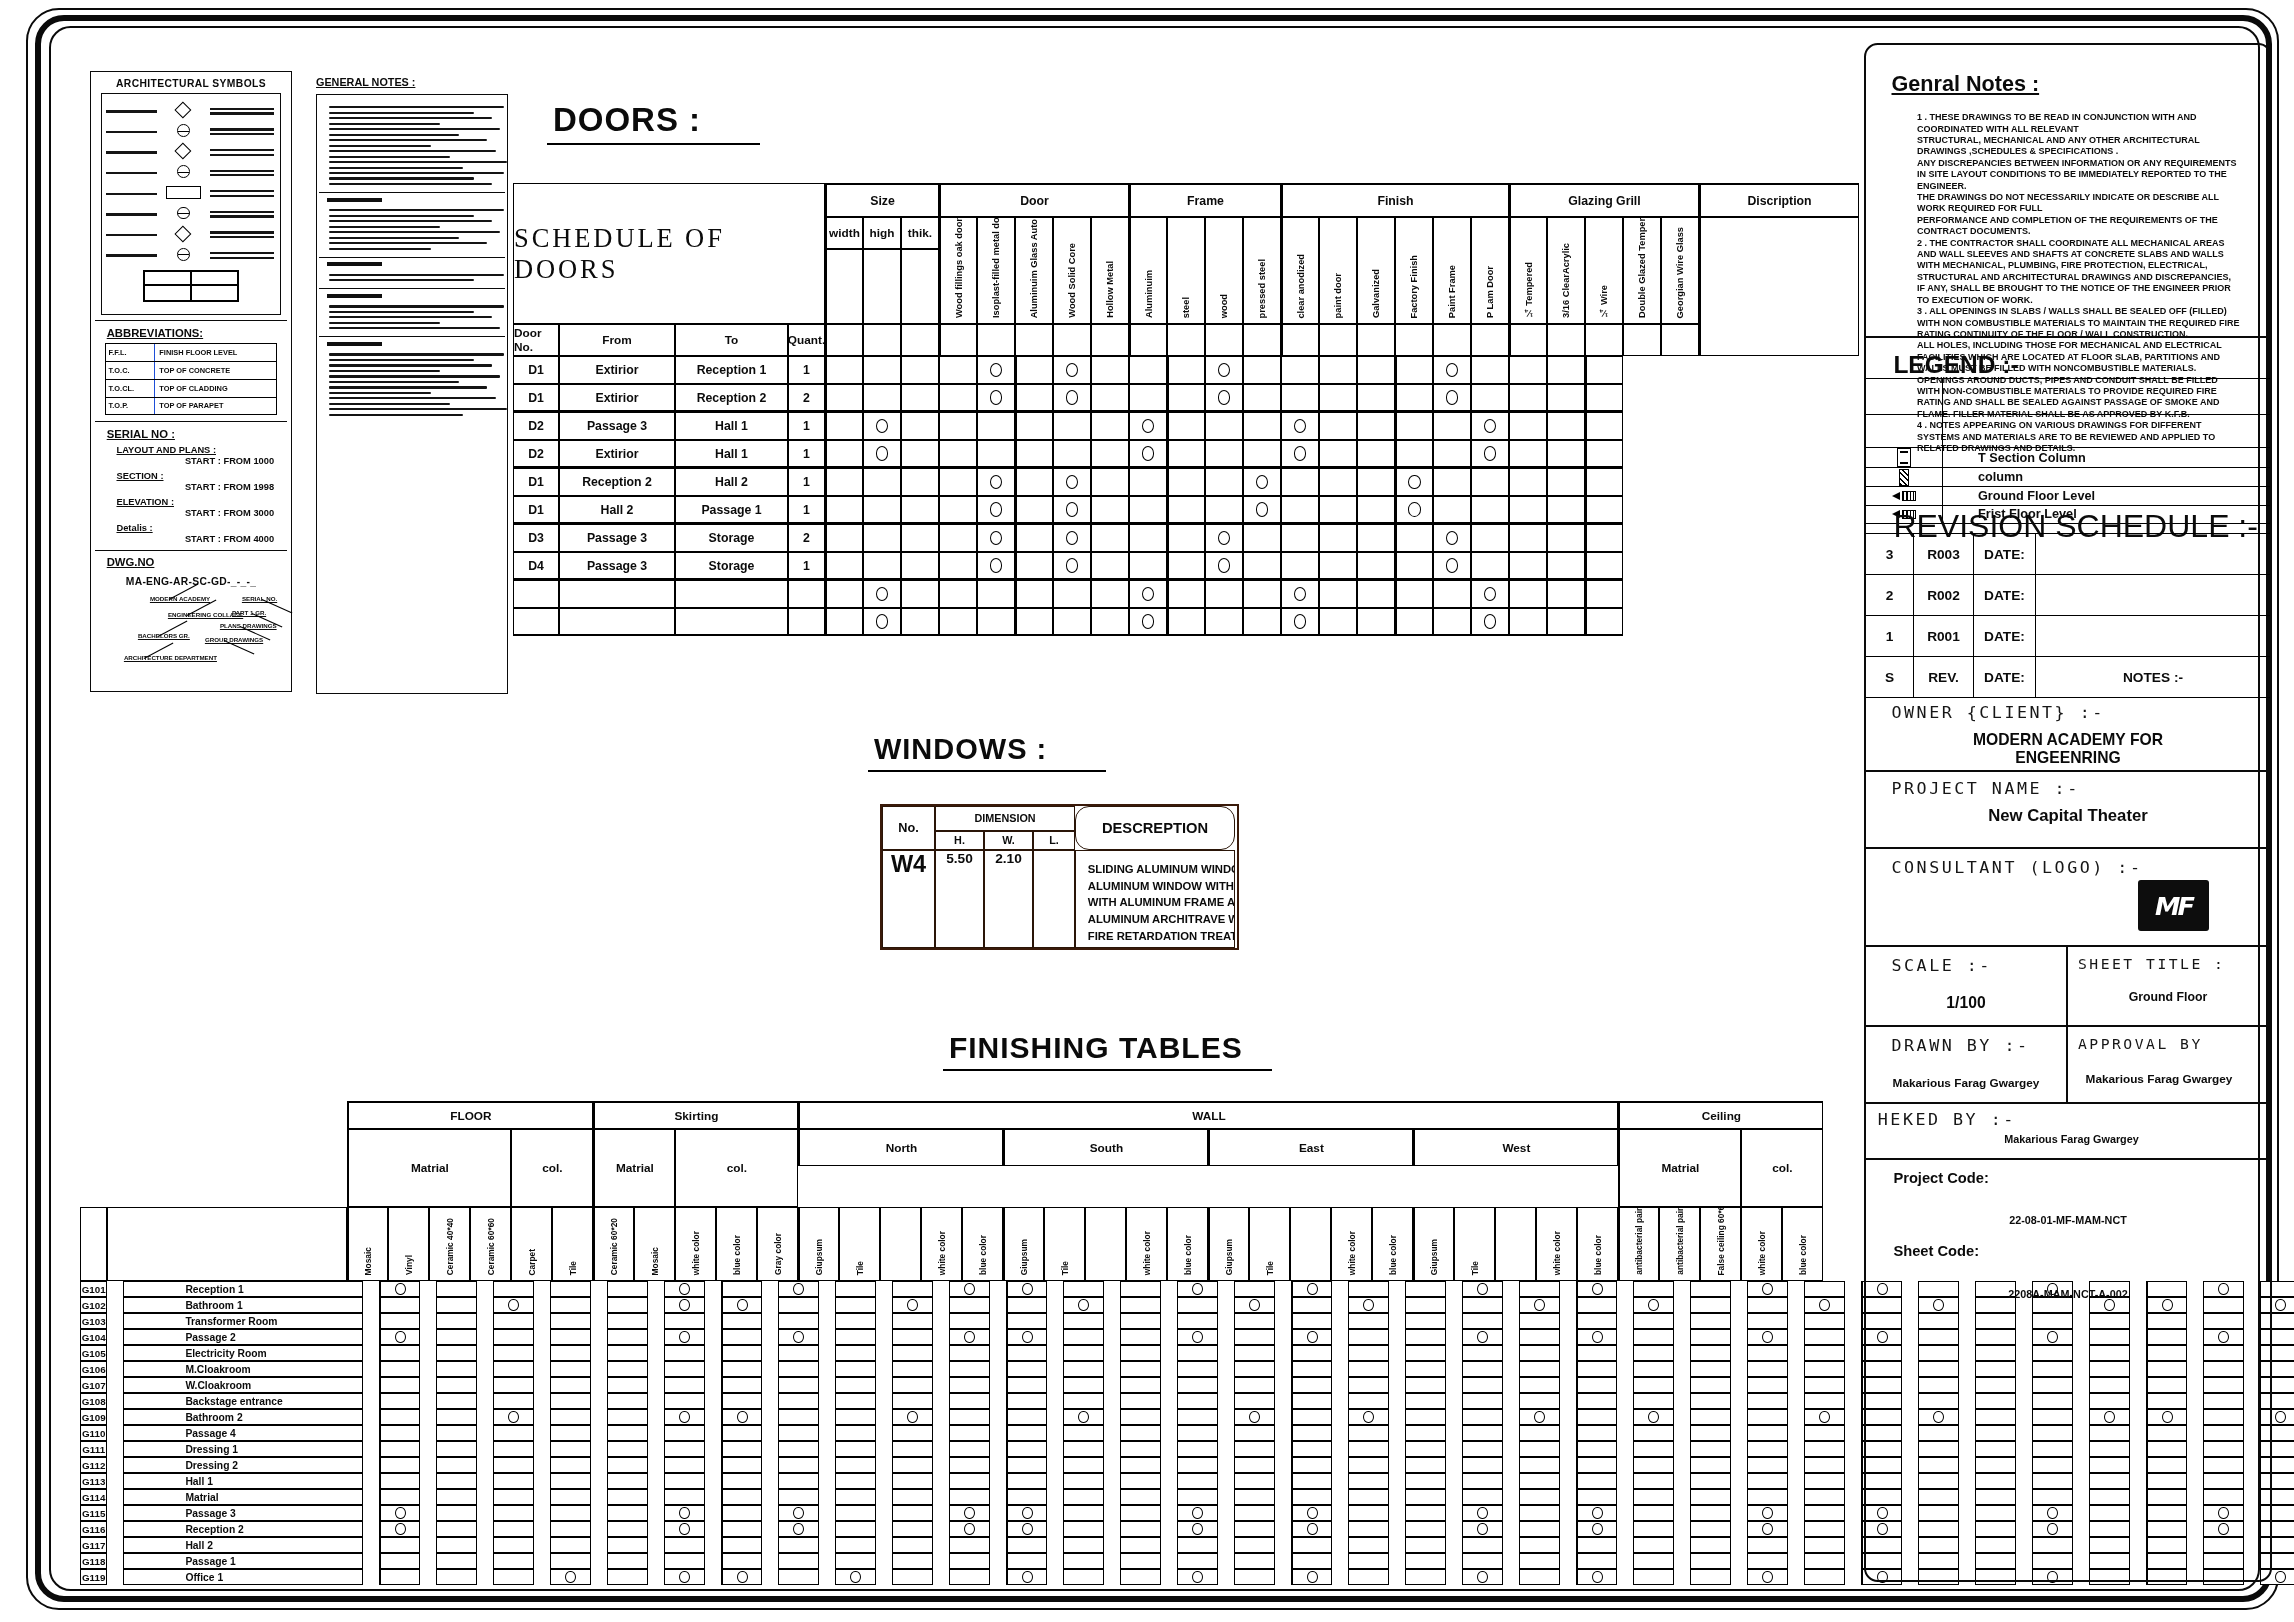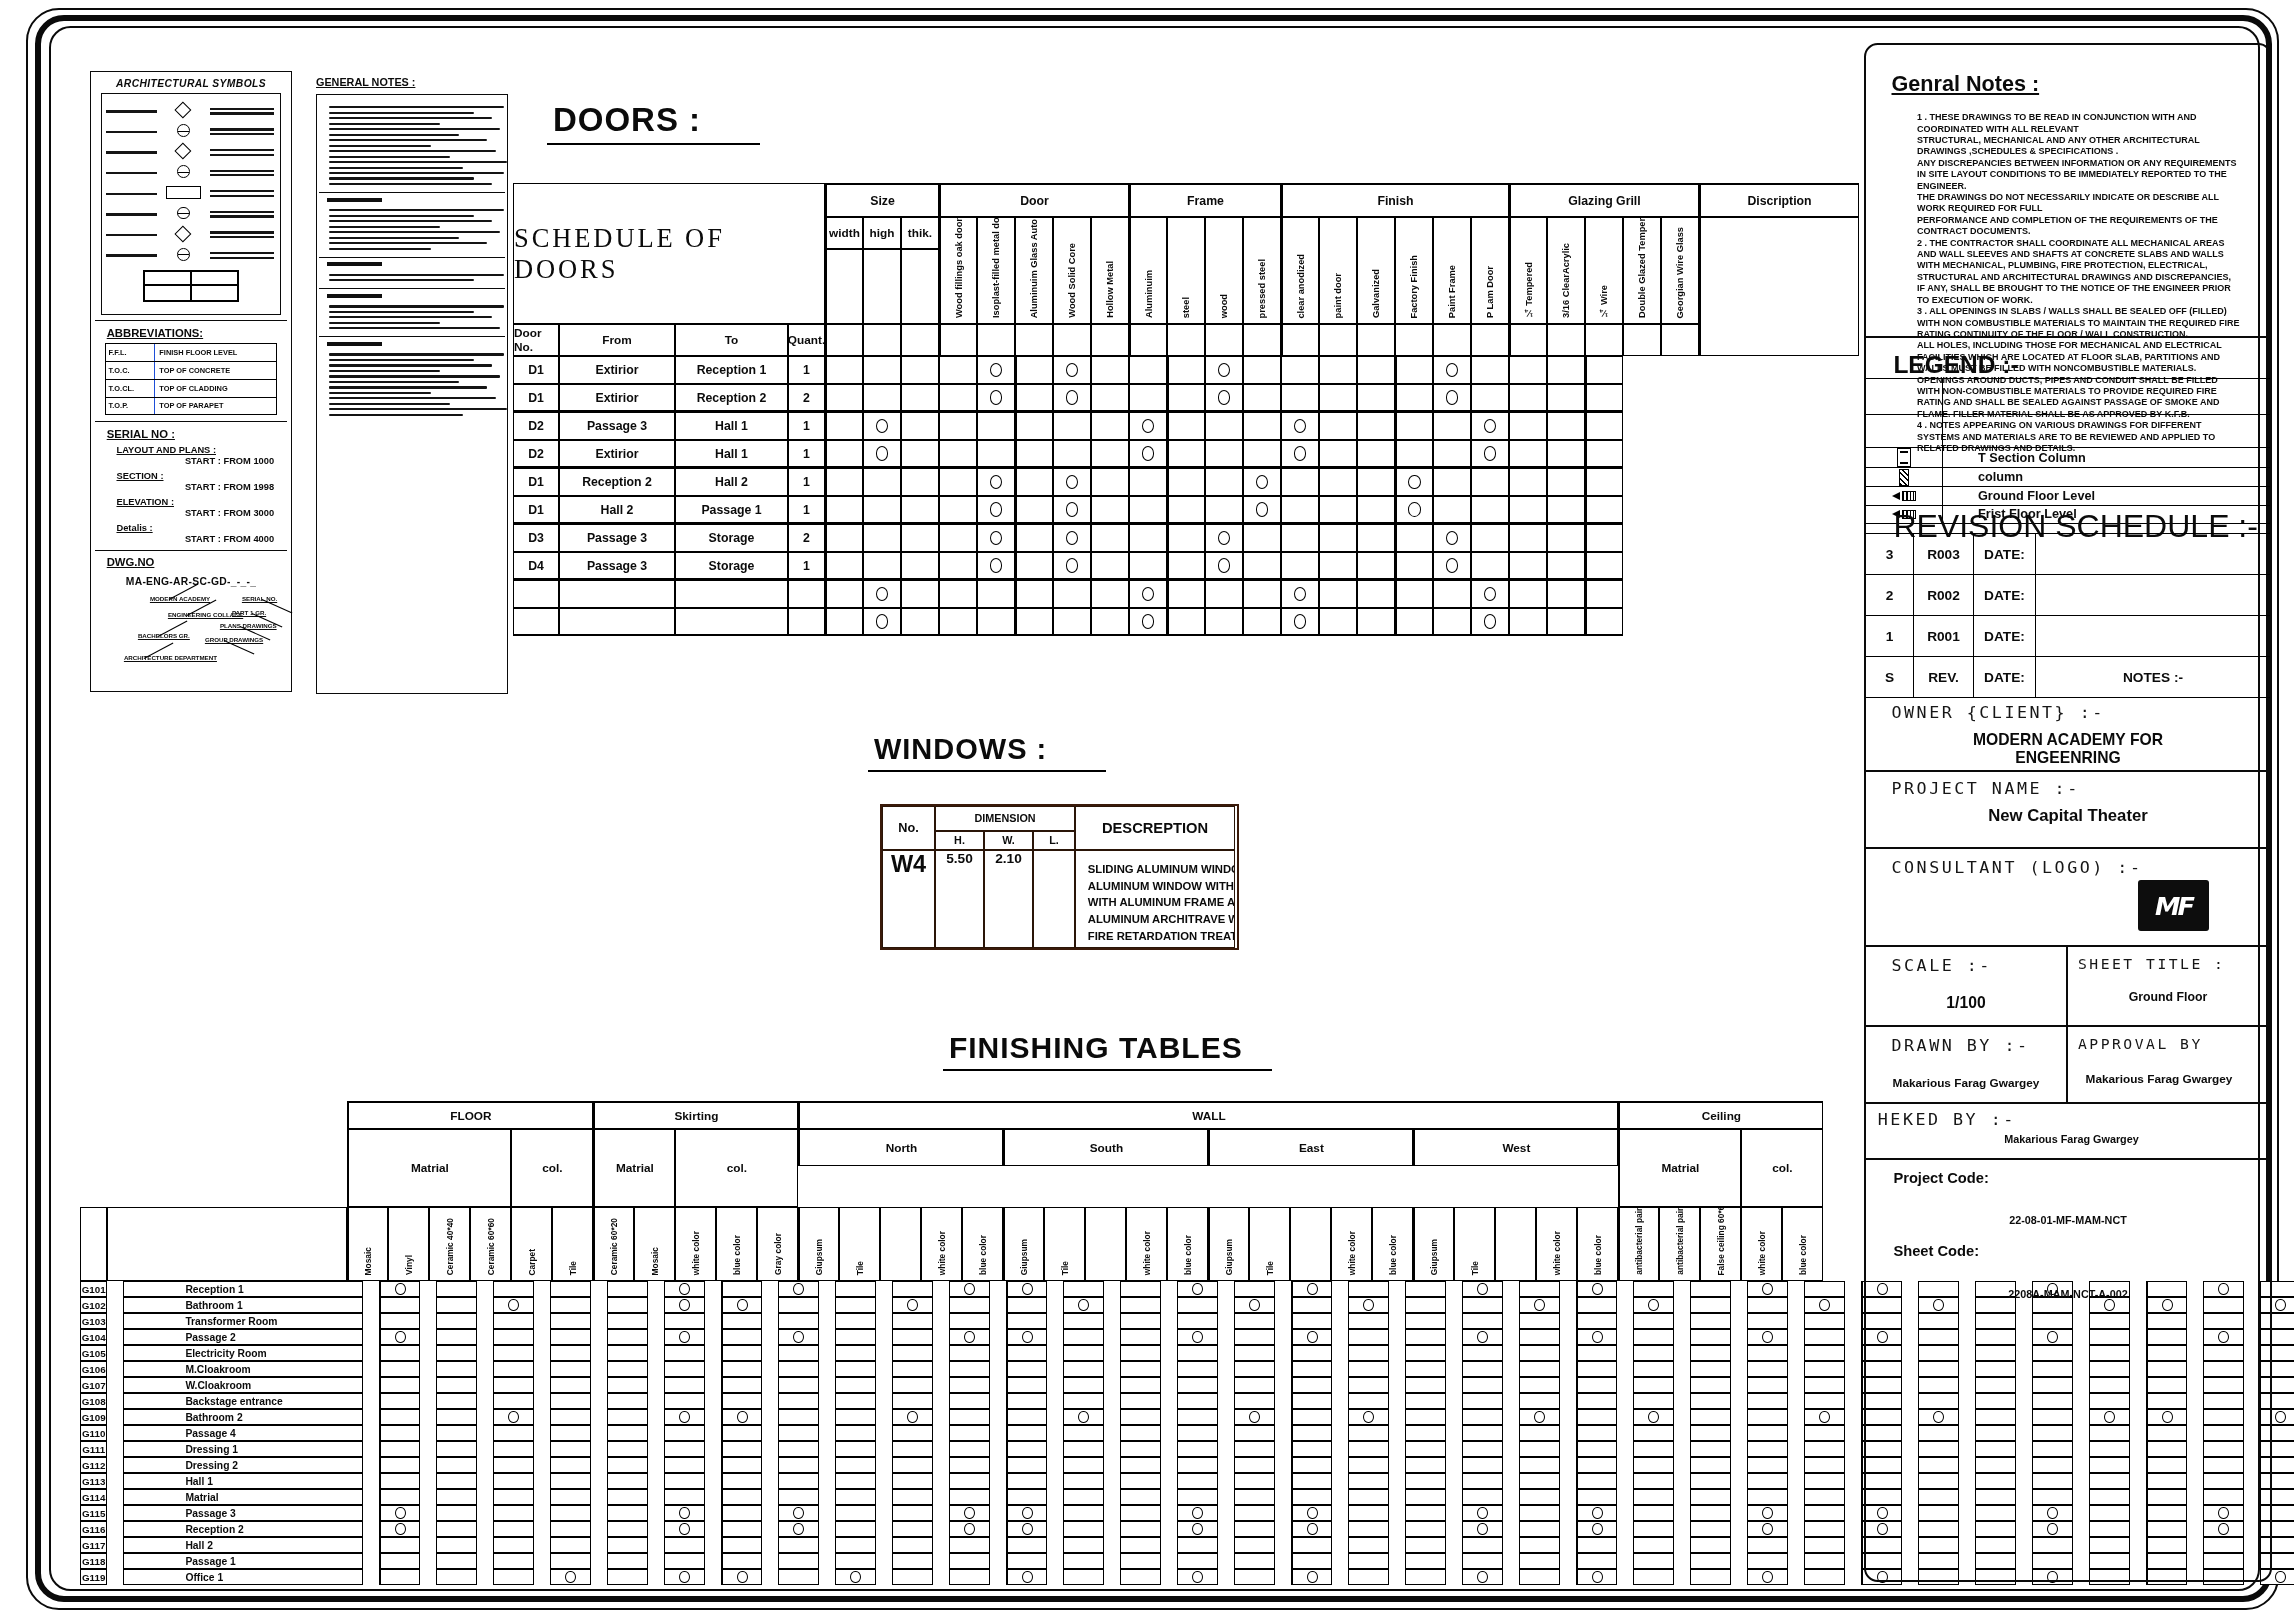--- a/index.html
+++ b/index.html
@@ -13,21 +13,21 @@
   
   .abs{position:absolute;}
   .hr{border-top:1.6px solid #0a0a0a;margin:5.9px 0;}
   .noise i{display:block;height:2.5px;background:#141414;margin:4.1px 9.8px 0 13.7px;border-radius:1px;}
   .noise.tiny i{height:2.2px;margin:3.3px 7.8px 0 9.8px;}
   .ring{display:inline-block;width:10.8px;height:12.7px;border:1.7px solid #000;border-radius:50%;}
   .ring.small{width:8.8px;height:10.8px;border-width:1.5px;}
 
   
   .symbox{left:90px;top:71px;width:202px;height:621px;border:1.8px solid #0a0a0a;padding:5.9px 3.9px;box-sizing:border-box;}
-  .symtitle{font-size:10.3px;font-weight:bold;text-align:center;letter-spacing:0.4px;font-style:italic;}
+  .symtitle{font-size:10.3px;font-weight:bold;text-align:center;letter-spacing:0.4px;}
   .syminner{border:1.4px solid #0a0a0a;margin:3.9px 5.9px;padding:5.9px 3.9px;height:208px;}
   .symrow{display:flex;align-items:center;height:20.6px;}
   .symrow .lb{width:51px;}
   .symrow .lb i{display:block;height:2.4px;background:#151515;margin-top:2.9px;}
   .glyph{width:53px;display:flex;justify-content:center;align-items:center;}
   .diamond{width:9.8px;height:9.8px;border:1.6px solid #000;transform:rotate(45deg);}
   .circ{width:10.8px;height:10.8px;border:1.6px solid #000;border-radius:50%;position:relative;}
   .circ:after{content:"";position:absolute;left:0;right:0;top:50%;border-top:1.4px solid #000;}
   .rectg{width:33px;height:10.8px;border:1.5px solid #000;}
   .symrow .rb{flex:1;}
@@ -831,21 +831,21 @@
           <div class="cell desc"></div>
         </div>
       </div>
   </div>
 
   <div class="abs bigtitle windows-title">WINDOWS :</div>
   <div class="abs wtable">
     <div class="wgrid" style="grid-template-rows:24.5px 19.6px 98px;">
       <div class="cell" style="grid-column:1;grid-row:1/3;font-size:12.7px;">No.</div>
       <div class="cell" style="grid-column:2/5;grid-row:1;font-size:10.8px;">DIMENSION</div>
-      <div class="cell" style="grid-column:5;grid-row:1/3;font-size:14.7px;">DESCREPTION</div>
+      <div class="cell" style="grid-column:5;grid-row:1/3;font-size:14.7px;border-radius:14px;">DESCREPTION</div>
       <div class="cell" style="grid-column:2;grid-row:2;font-size:10.8px;">H.</div>
       <div class="cell" style="grid-column:3;grid-row:2;font-size:10.8px;">W.</div>
       <div class="cell" style="grid-column:4;grid-row:2;font-size:10.8px;">L.</div>
       <div class="cell" style="grid-column:1;grid-row:3;font-size:23.5px;align-items:flex-start;">W4</div>
       <div class="cell" style="grid-column:2;grid-row:3;font-size:13.7px;align-items:flex-start;">5.50</div>
       <div class="cell" style="grid-column:3;grid-row:3;font-size:13.7px;align-items:flex-start;">2.10</div>
       <div class="cell" style="grid-column:4;grid-row:3;"></div>
       <div class="cell wdesc" style="grid-column:5;grid-row:3;" id="windesc">
           <div class="">SLIDING ALUMINUM WINDOW</div>
           <div class="">ALUMINUM WINDOW WITH 3 LEAVES</div>

